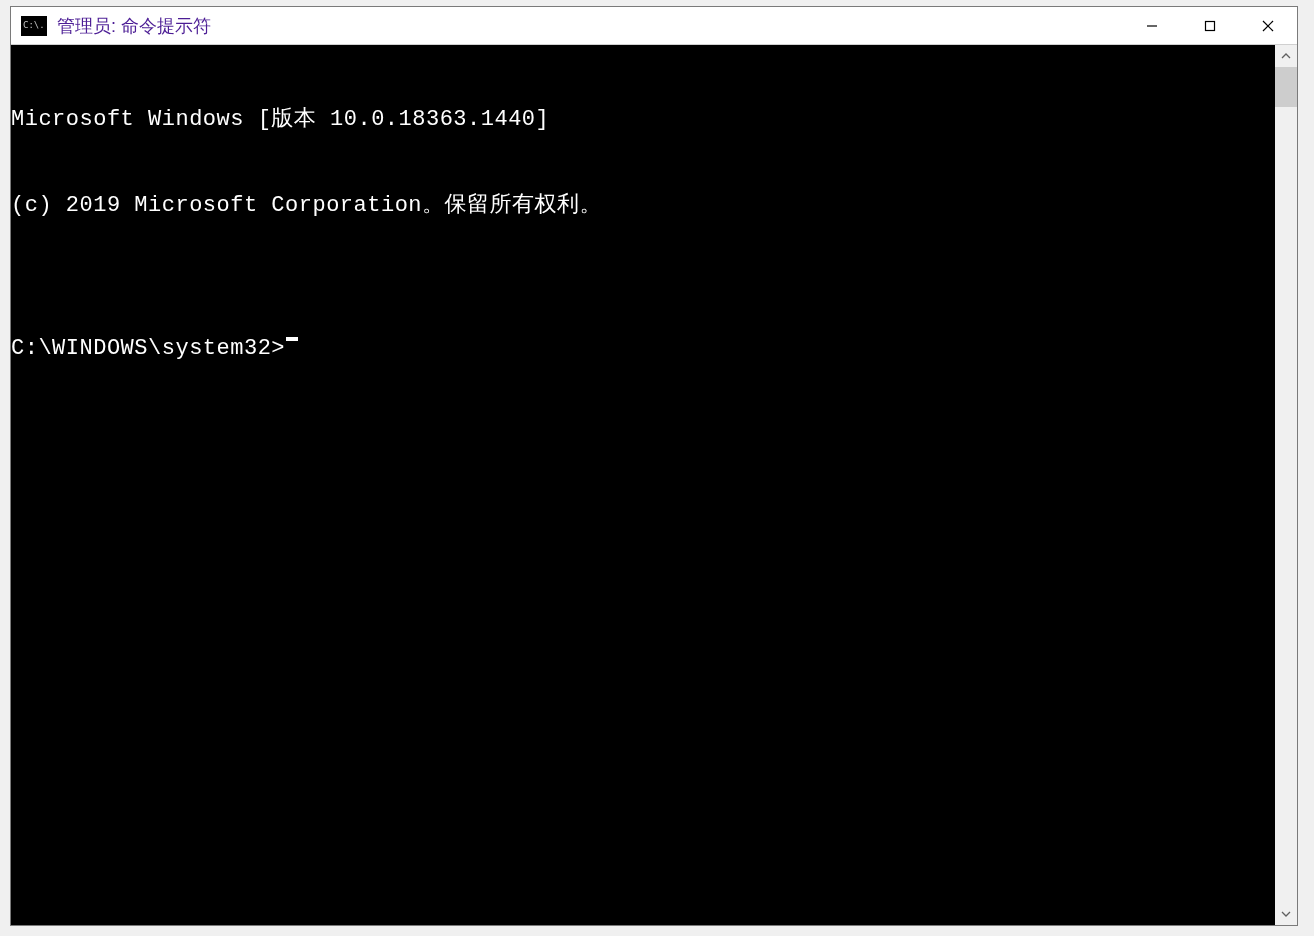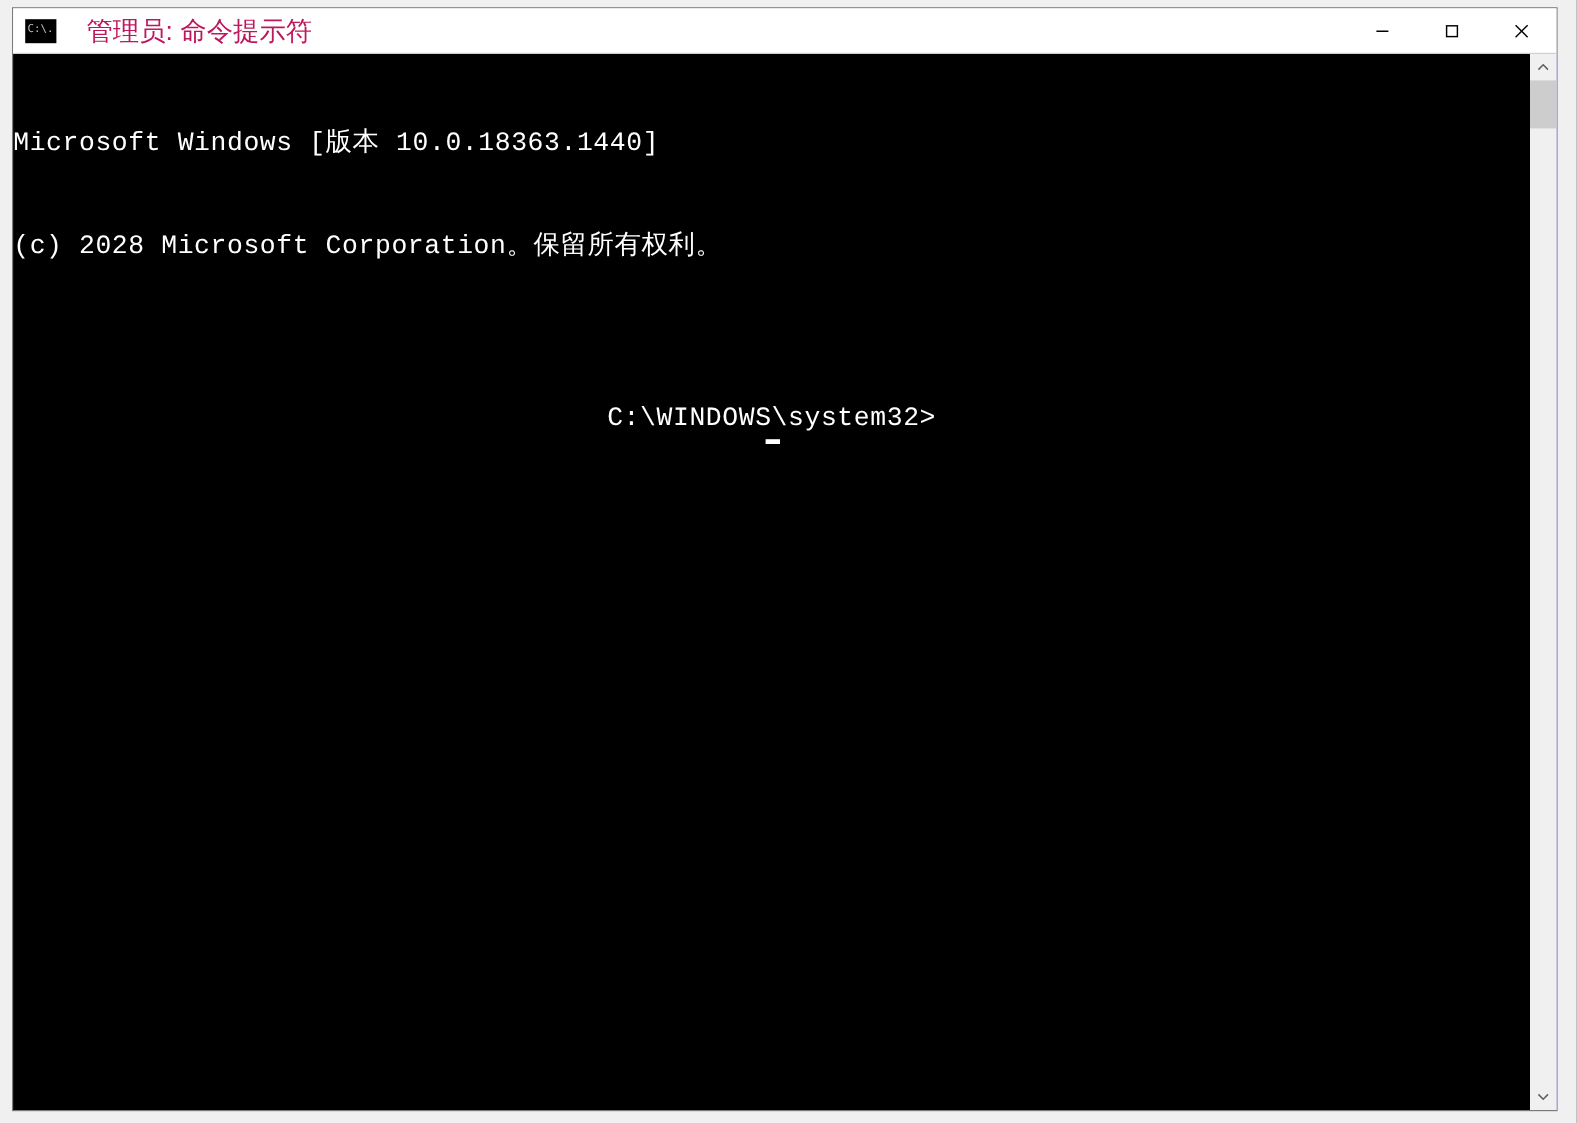--- a/index.html
+++ b/index.html
@@ -43,23 +43,23 @@
       padding-left: 2px;
       position: relative;
     }
     .titlebar-icon-inner {
       color: #c0c0c0;
       font-size: 9px;
       font-family: Consolas, monospace;
       line-height: 1;
     }
     .titlebar-text {
-      margin-left: 25px;
-      font-size: 22px;
-      color: #be185d;
+      margin-left: 10px;
+      font-size: 18px;
+      color: #4c1d95;
       flex: 1;
     }
     .window-controls {
       display: flex;
       height: 100%;
     }
     .window-control {
       width: 58px;
       height: 100%;
       display: flex;
@@ -67,41 +67,40 @@
       justify-content: center;
       cursor: default;
     }
     .window-control svg {
       width: 14px;
       height: 14px;
     }
     .content-area {
       flex: 1;
       display: flex;
-      background: #6d28d9;
+      background: #7dd3fc;
     }
     .terminal {
       flex: 1;
       background: #000000;
       color: #ffffff;
       font-family: "NSimSun", "SimSun", Consolas, "Courier New", monospace;
       font-size: 22px;
       line-height: 1.3;
       padding: 4px 0 0 0;
       white-space: pre;
       overflow: hidden;
       letter-spacing: 0.5px;
     }
     .terminal-line {
       display: block;
     }
     .prompt-line {
       display: flex;
-      align-items: center;
-      flex-direction: column;
+      align-items: flex-start;
     }
     .cursor {
       display: inline-block;
       width: 12px;
       height: 4px;
       background: #ffffff;
       margin-left: 1px;
       vertical-align: baseline;
       position: relative;
       top: 2px;
@@ -161,21 +160,21 @@
         <svg viewBox="0 0 14 14">
           <line x1="2" y1="2" x2="12" y2="12" stroke="#000000" stroke-width="1.2"></line>
           <line x1="12" y1="2" x2="2" y2="12" stroke="#000000" stroke-width="1.2"></line>
         </svg>
       </div>
     </div>
   </div>
   <div class="content-area">
     <div class="terminal">
       <span class="terminal-line">Microsoft Windows [版本 10.0.18363.1440]</span>
-      <span class="terminal-line">(c) 2028 Microsoft Corporation。保留所有权利。</span>
+      <span class="terminal-line">(c) 2019 Microsoft Corporation。保留所有权利。</span>
       <span class="terminal-line"></span>
       <span class="terminal-line prompt-line"><span>C:\WINDOWS\system32&gt;</span><span class="cursor"></span></span>
     </div>
     <div class="scrollbar">
       <div class="scrollbar-button">
         <svg viewBox="0 0 10 10">
           <path d="M1 7 L5 3 L9 7" fill="none" stroke="#606060" stroke-width="1.3"></path>
         </svg>
       </div>
       <div class="scrollbar-track">

